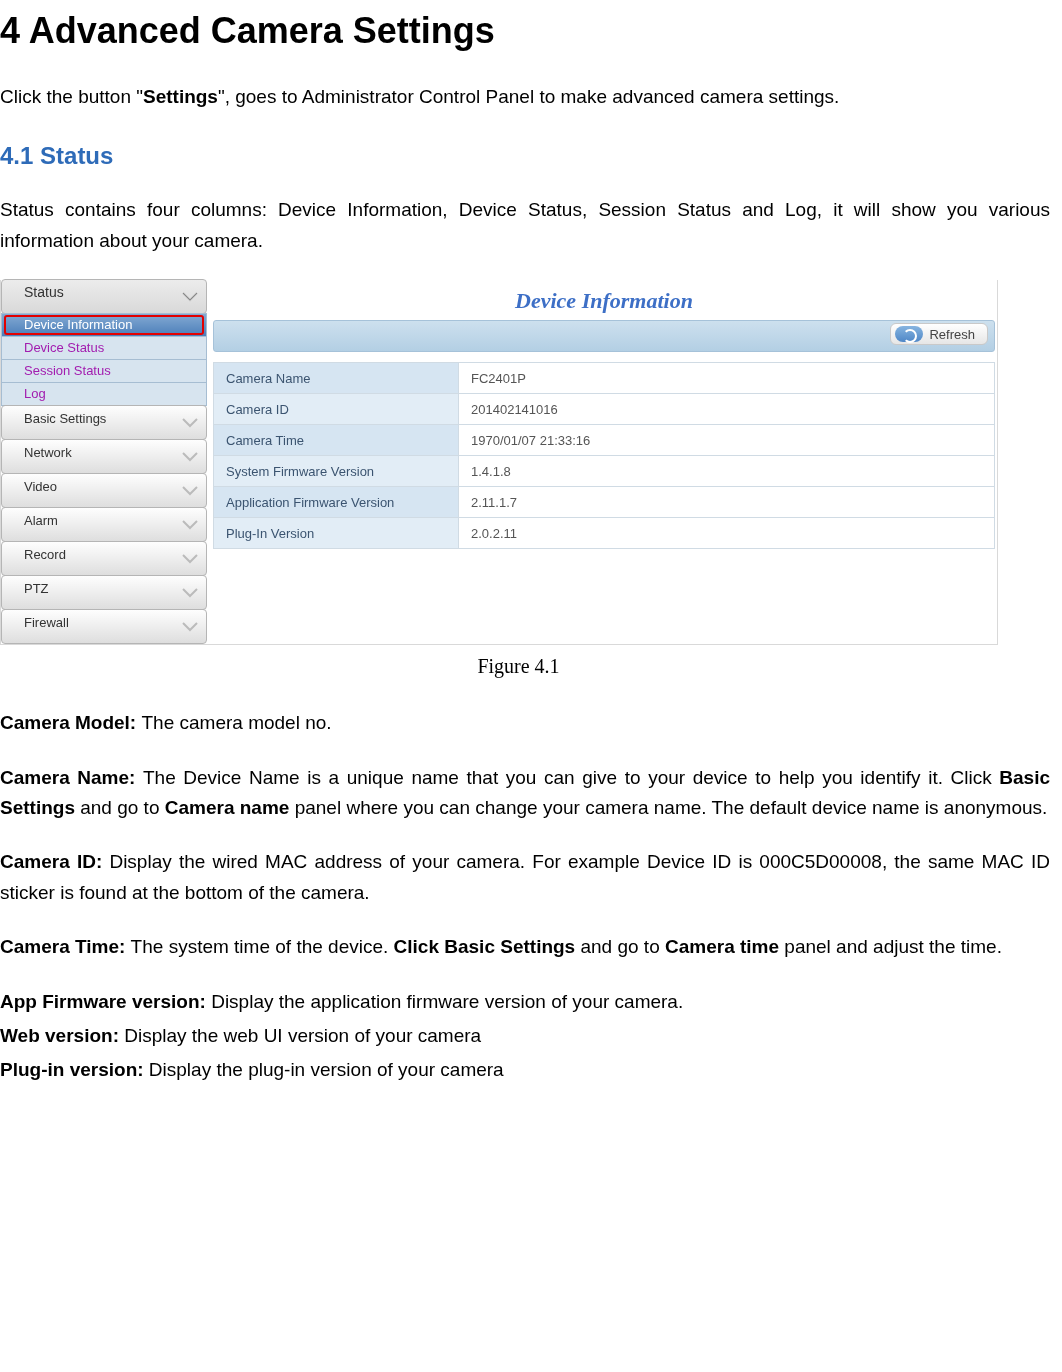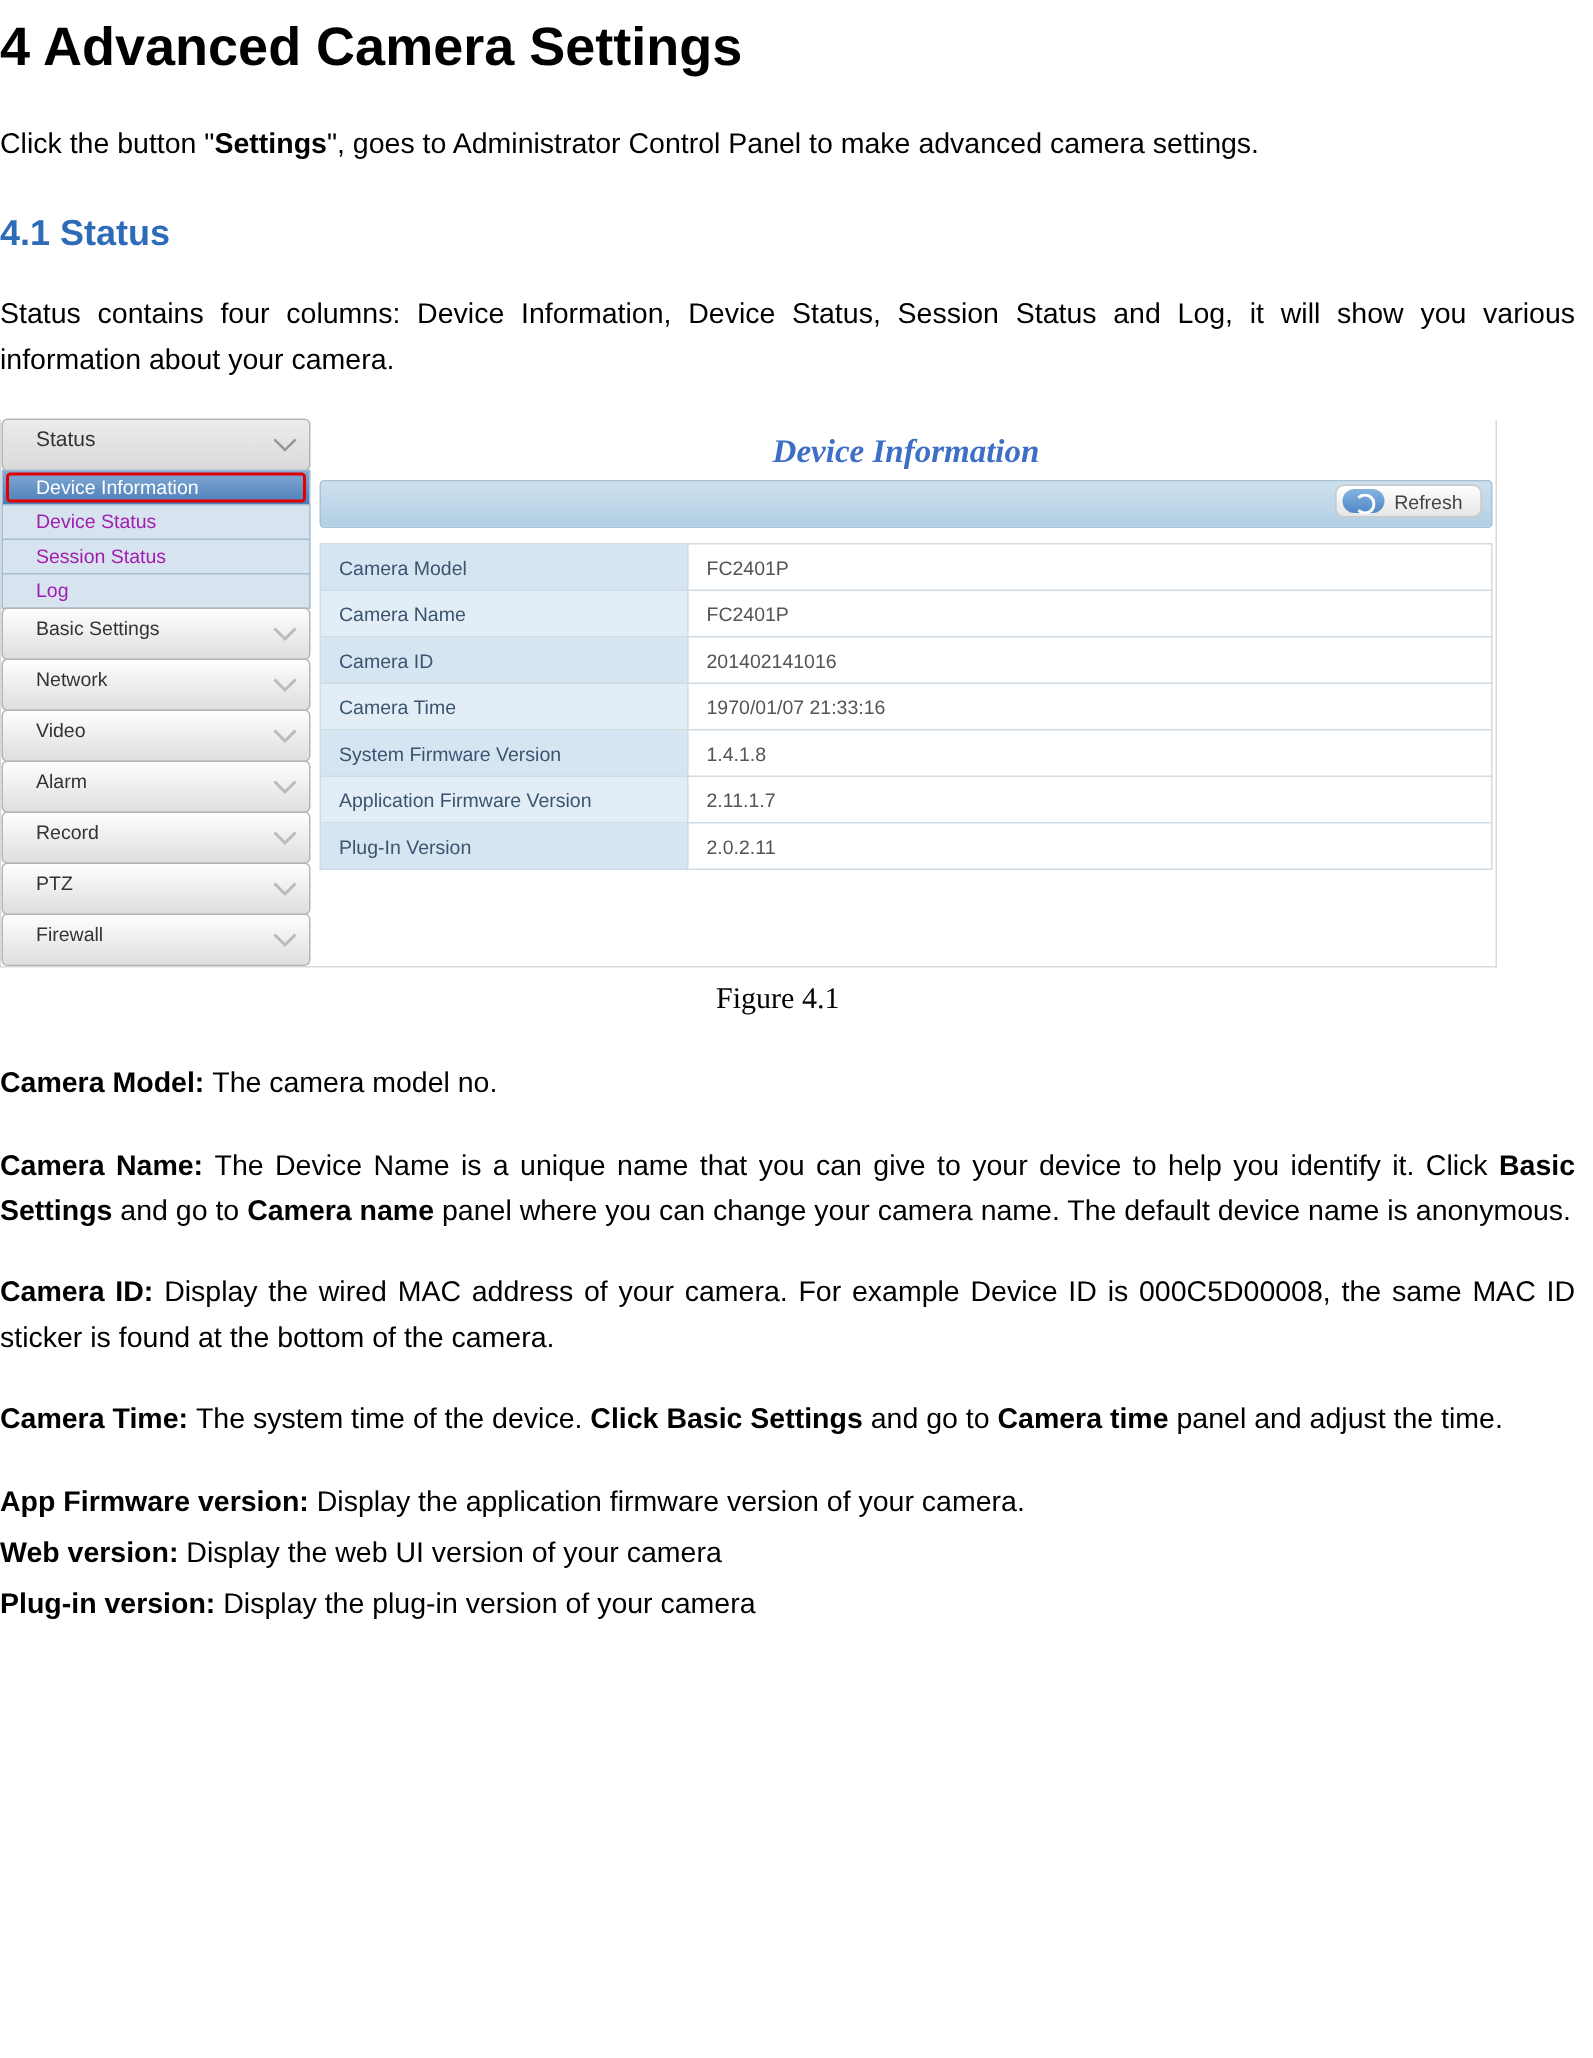--- a/index.html
+++ b/index.html
@@ -284,24 +284,20 @@
     <div class="main">
       <div class="main-title">Device Information</div>
       <div class="refresh-bar">
         <div class="refresh-btn">
           <span class="oval"></span>
           <span>Refresh</span>
         </div>
       </div>
       <table class="info-table">
         <tbody>
-            <tr>
-          <td class="k">Camera Model</td>
-          <td class="v">FC2401P</td>
-        </tr>
         <tr>
           <td class="k">Camera Name</td>
           <td class="v">FC2401P</td>
         </tr>
         <tr>
           <td class="k">Camera ID</td>
           <td class="v">201402141016</td>
         </tr>
         <tr>
           <td class="k">Camera Time</td>

